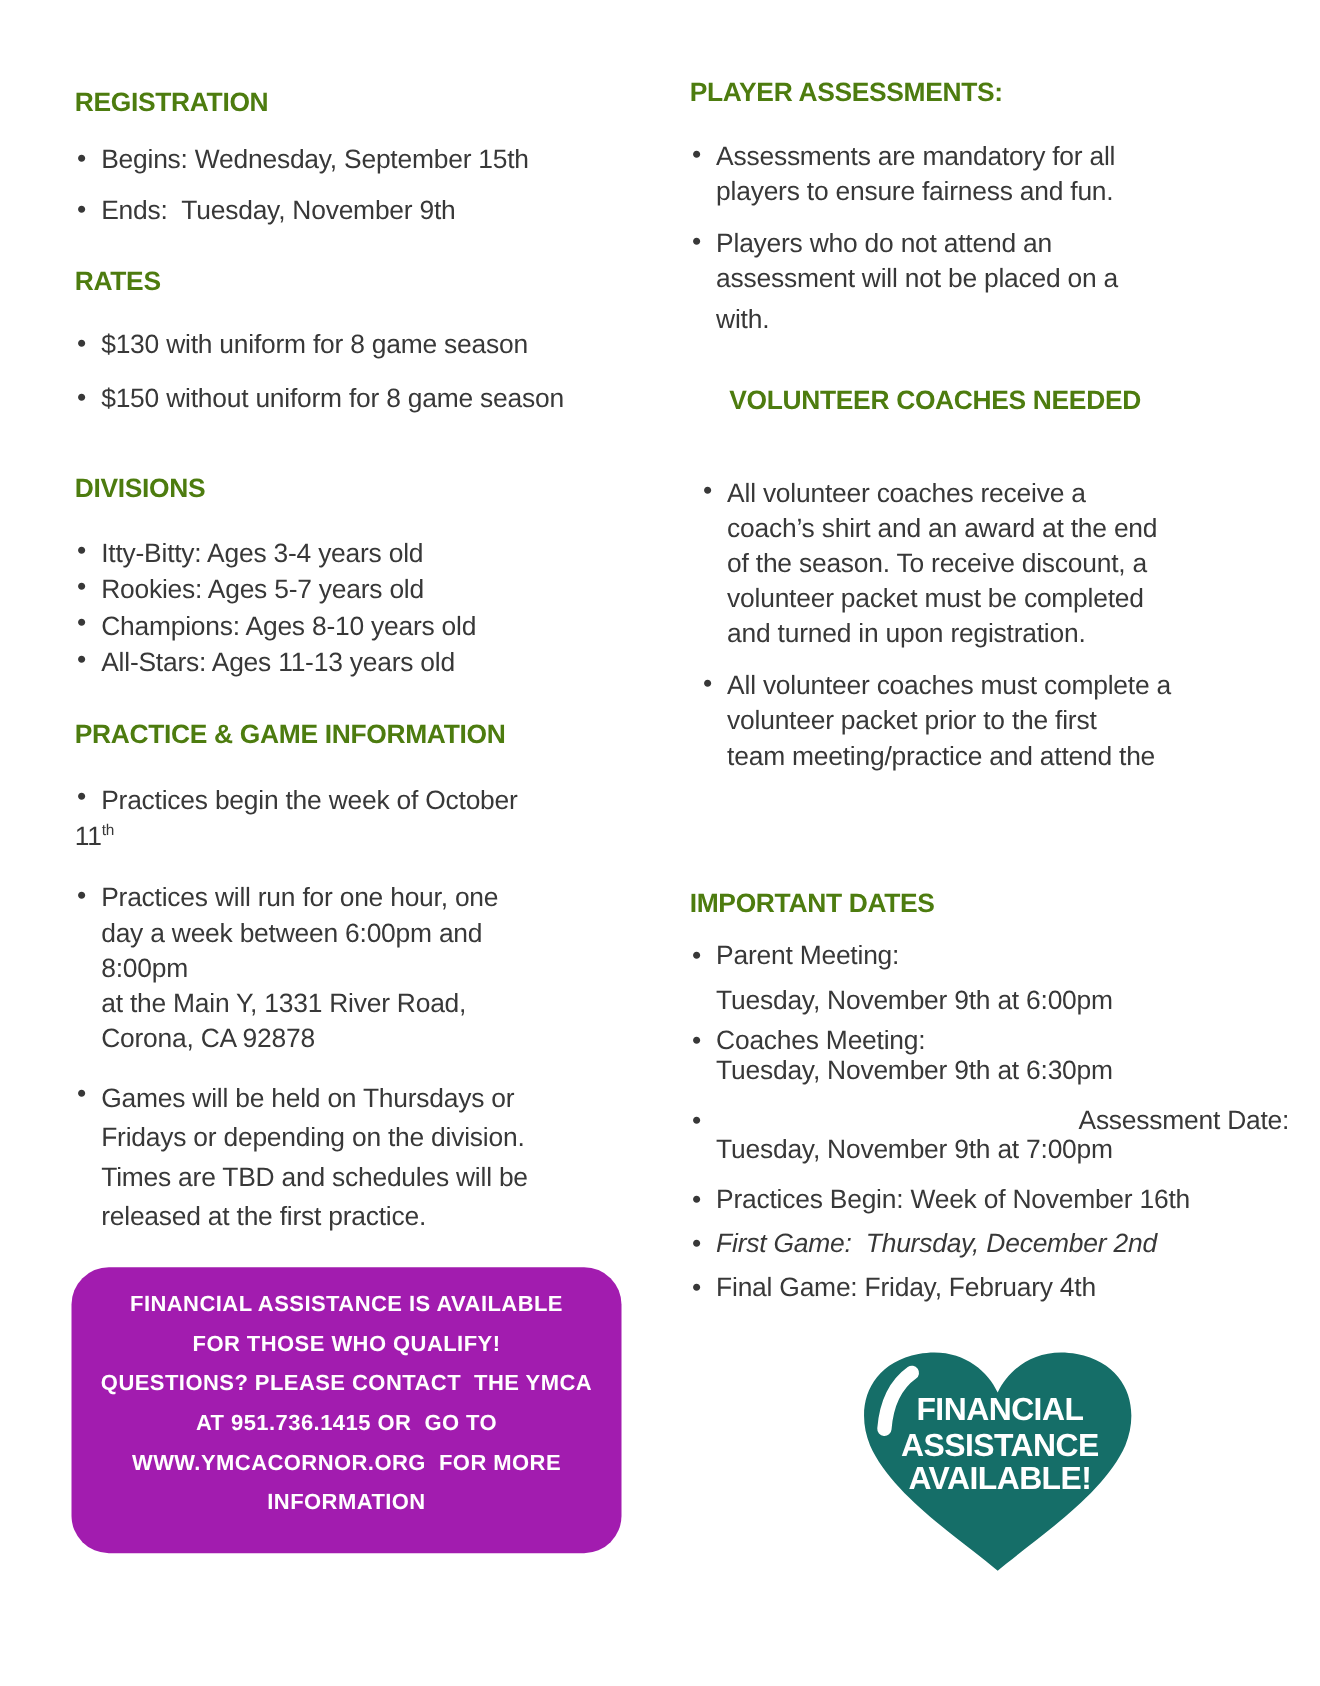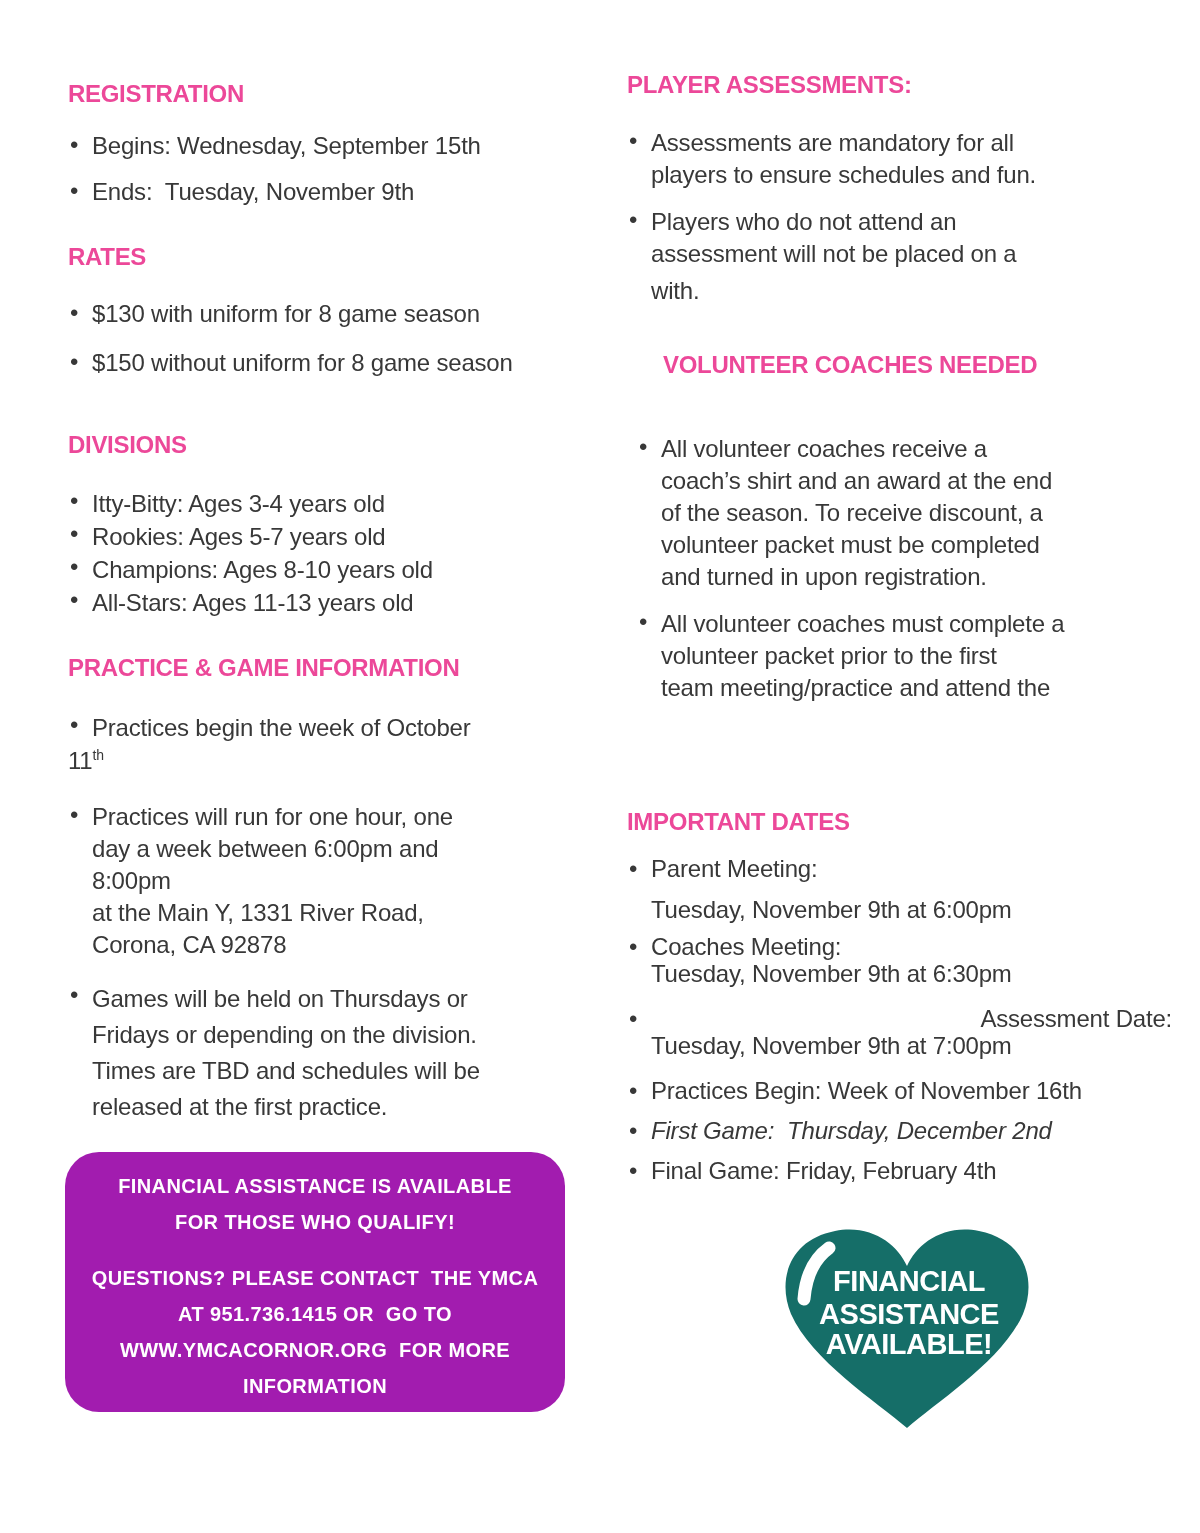--- a/index.html
+++ b/index.html
@@ -6,21 +6,21 @@
   html,body { width:1200px; height:1533px; }
   body {
     background:#ffffff;
     font-family:"Liberation Sans","DejaVu Sans",sans-serif;
     color:#383838;
     position:relative;
     overflow:hidden;
   }
   .sec { position:absolute; }
   .h {
-    color:#ec4899;
+    color:#4d7c0f;
     font-weight:bold;
     font-size:24px;
     letter-spacing:-0.3px;
     white-space:pre;
   }
   .li {
     position:relative;
     padding-left:24px;
     font-size:24px;
     letter-spacing:-0.2px;
@@ -49,21 +49,21 @@
     background:#a21caf;
     border-radius:34px;
     color:#ffffff;
     text-align:center;
     font-weight:bold;
     font-size:20px;
     letter-spacing:0.4px;
     padding-top:16px;
   }
   .infobox .line { line-height:36px; }
-  .infobox .group2 { margin-top:20px; }
+  .infobox .group2 { }
 
   .heart-wrap { position:absolute; left:777px; top:1222px; width:260px; height:212px; }
   .heart-wrap text {
     font-family:"Liberation Sans","DejaVu Sans",sans-serif;
     font-weight:bold;
     font-size:29px;
     fill:#ffffff;
     text-anchor:middle;
     letter-spacing:-0.5px;
   }
@@ -149,21 +149,21 @@
     <span class="line">WWW.YMCACORNOR.ORG  FOR MORE</span>
     <span class="line">INFORMATION</span>
   </div>
 </div>
 
 <div class="sec h" style="left:627px; top:71px;">PLAYER ASSESSMENTS:</div>
 
 <div class="sec lh32" style="left:627px; top:127px; width:545px;">
   <div class="li">
     <span class="line">Assessments are mandatory for all</span>
-    <span class="line">players to ensure schedules and fun.</span>
+    <span class="line">players to ensure fairness and fun.</span>
   </div>
 </div>
 
 <div class="sec lh32" style="left:627px; top:206px; width:545px;">
   <div class="li">
     <span class="line">Players who do not attend an</span>
     <span class="line">assessment will not be placed on a</span>
     <span class="line" style="margin-top:5px;">with.</span>
   </div>
 </div>

